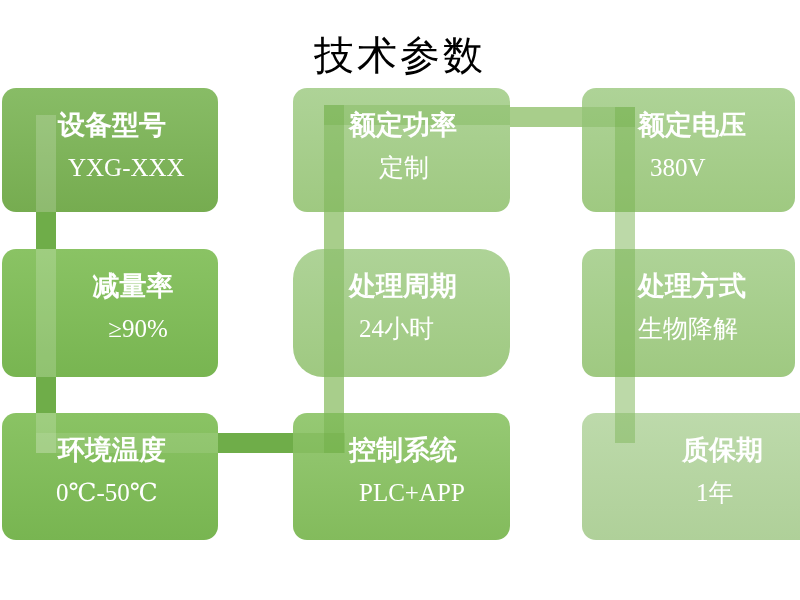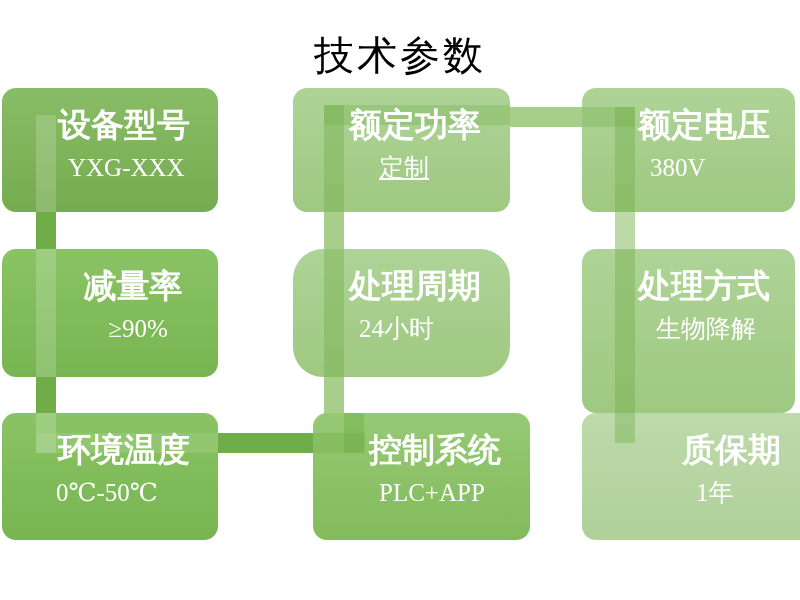--- a/index.html
+++ b/index.html
@@ -13,35 +13,35 @@
   .bar{position:absolute;z-index:0;}
   .bar-v1{left:36px;top:115px;width:20px;height:338px;background:#6FAD49;}
   .bar-h3{left:36px;top:433px;width:309px;height:20px;background:#6FAD49;}
   .bar-v2{left:324px;top:107px;width:20px;height:346px;background:#A8CE8B;}
   .bar-h1{left:324px;top:107px;width:311px;height:20px;background:#A8CE8B;}
   .bar-v3{left:615px;top:107px;width:20px;height:336px;background:#BCD9A8;}
 
   
   .box{position:absolute;z-index:1;border-radius:14px;overflow:hidden;color:#fff;}
   .box .txt{position:relative;z-index:3;padding:22px 10px 0 56px;}
-  .box .label{font-size:33px;font-weight:700;line-height:30px;}
+  .box .label{font-size:27px;font-weight:700;line-height:30px;}
   .box .value{font-size:25px;font-weight:400;line-height:28px;margin-top:14px;margin-left:10px;}
 
   .dark {background:linear-gradient(180deg,#88BC66 0%,#76AC50 100%);}
   .dark2{background:linear-gradient(180deg,#8AC364 0%,#78B551 100%);}
   .light{background:linear-gradient(180deg,#AED397 0%,#9FC981 100%);}
-  .med  {background:linear-gradient(180deg,#96C974 0%,#83BB5C 100%);margin-left:20px;}
+  .med  {background:linear-gradient(180deg,#96C974 0%,#83BB5C 100%);}
   .pale {background:linear-gradient(180deg,#BDDAAB 0%,#AFD099 100%);}
 
   .b1{left:2px;  top:88px; width:216px;height:124px;}
   .b2{left:293px;top:88px; width:217px;height:124px;}
   .b3{left:582px;top:88px; width:213px;height:124px;}
   .b4{left:2px;  top:249px;width:216px;height:128px;text-align:center;}
   .b5{left:293px;top:249px;width:217px;height:128px;border-radius:30px;}
-  .b6{left:582px;top:249px;width:213px;height:164px;}
+  .b6{left:582px;top:249px;width:213px;height:128px;}
   .b7{left:2px;  top:413px;width:216px;height:127px;}
   .b8{left:293px;top:413px;width:217px;height:127px;}
   .b9{left:582px;top:413px;width:213px;height:127px;padding-left:32px;}
 
   
   .strip{position:absolute;z-index:2;}
   .wlite{background:rgba(255,255,255,0.18);}
   .wlite2{background:rgba(255,255,255,0.10);}
   .gdark{background:rgba(104,168,60,0.35);}
   .gband{background:rgba(104,168,60,0.28);}
@@ -64,21 +64,21 @@
       <div class="label">设备型号</div>
       <div class="value">YXG-XXX</div>
     </div>
   </div>
 
   <div class="box b2 light">
     <div class="strip gband" style="left:31px;top:17px;height:20px;right:0;"></div>
     <div class="strip gdark" style="left:31px;top:17px;width:20px;bottom:0;"></div>
     <div class="txt">
       <div class="label">额定功率</div>
-      <div class="value" style="margin-left:30px;text-decoration:underline;">定制</div>
+      <div class="value" style="margin-left:30px;">定制</div>
     </div>
   </div>
 
   <div class="box b3 light">
     <div class="strip gband" style="left:0;top:19px;height:20px;width:53px;"></div>
     <div class="strip gdark" style="left:33px;top:19px;width:20px;bottom:0;"></div>
     <div class="txt">
       <div class="label">额定电压</div>
       <div class="value" style="margin-left:12px;">380V</div>
     </div>
@@ -97,21 +97,21 @@
     <div class="txt">
       <div class="label">处理周期</div>
       <div class="value">24小时</div>
     </div>
   </div>
 
   <div class="box b6 light">
     <div class="strip gdark" style="left:33px;top:0;width:20px;bottom:0;"></div>
     <div class="txt">
       <div class="label">处理方式</div>
-      <div class="value" style="margin-left:18px;">生物降解</div>
+      <div class="value" style="margin-left:0;">生物降解</div>
     </div>
   </div>
 
   <div class="box b7 dark2">
     <div class="strip wlite" style="left:34px;top:0;width:20px;height:40px;"></div>
     <div class="strip wlite2" style="left:34px;top:20px;height:20px;right:0;"></div>
     <div class="txt">
       <div class="label">环境温度</div>
       <div class="value" style="margin-left:-2px;">0℃-50℃</div>
     </div>

